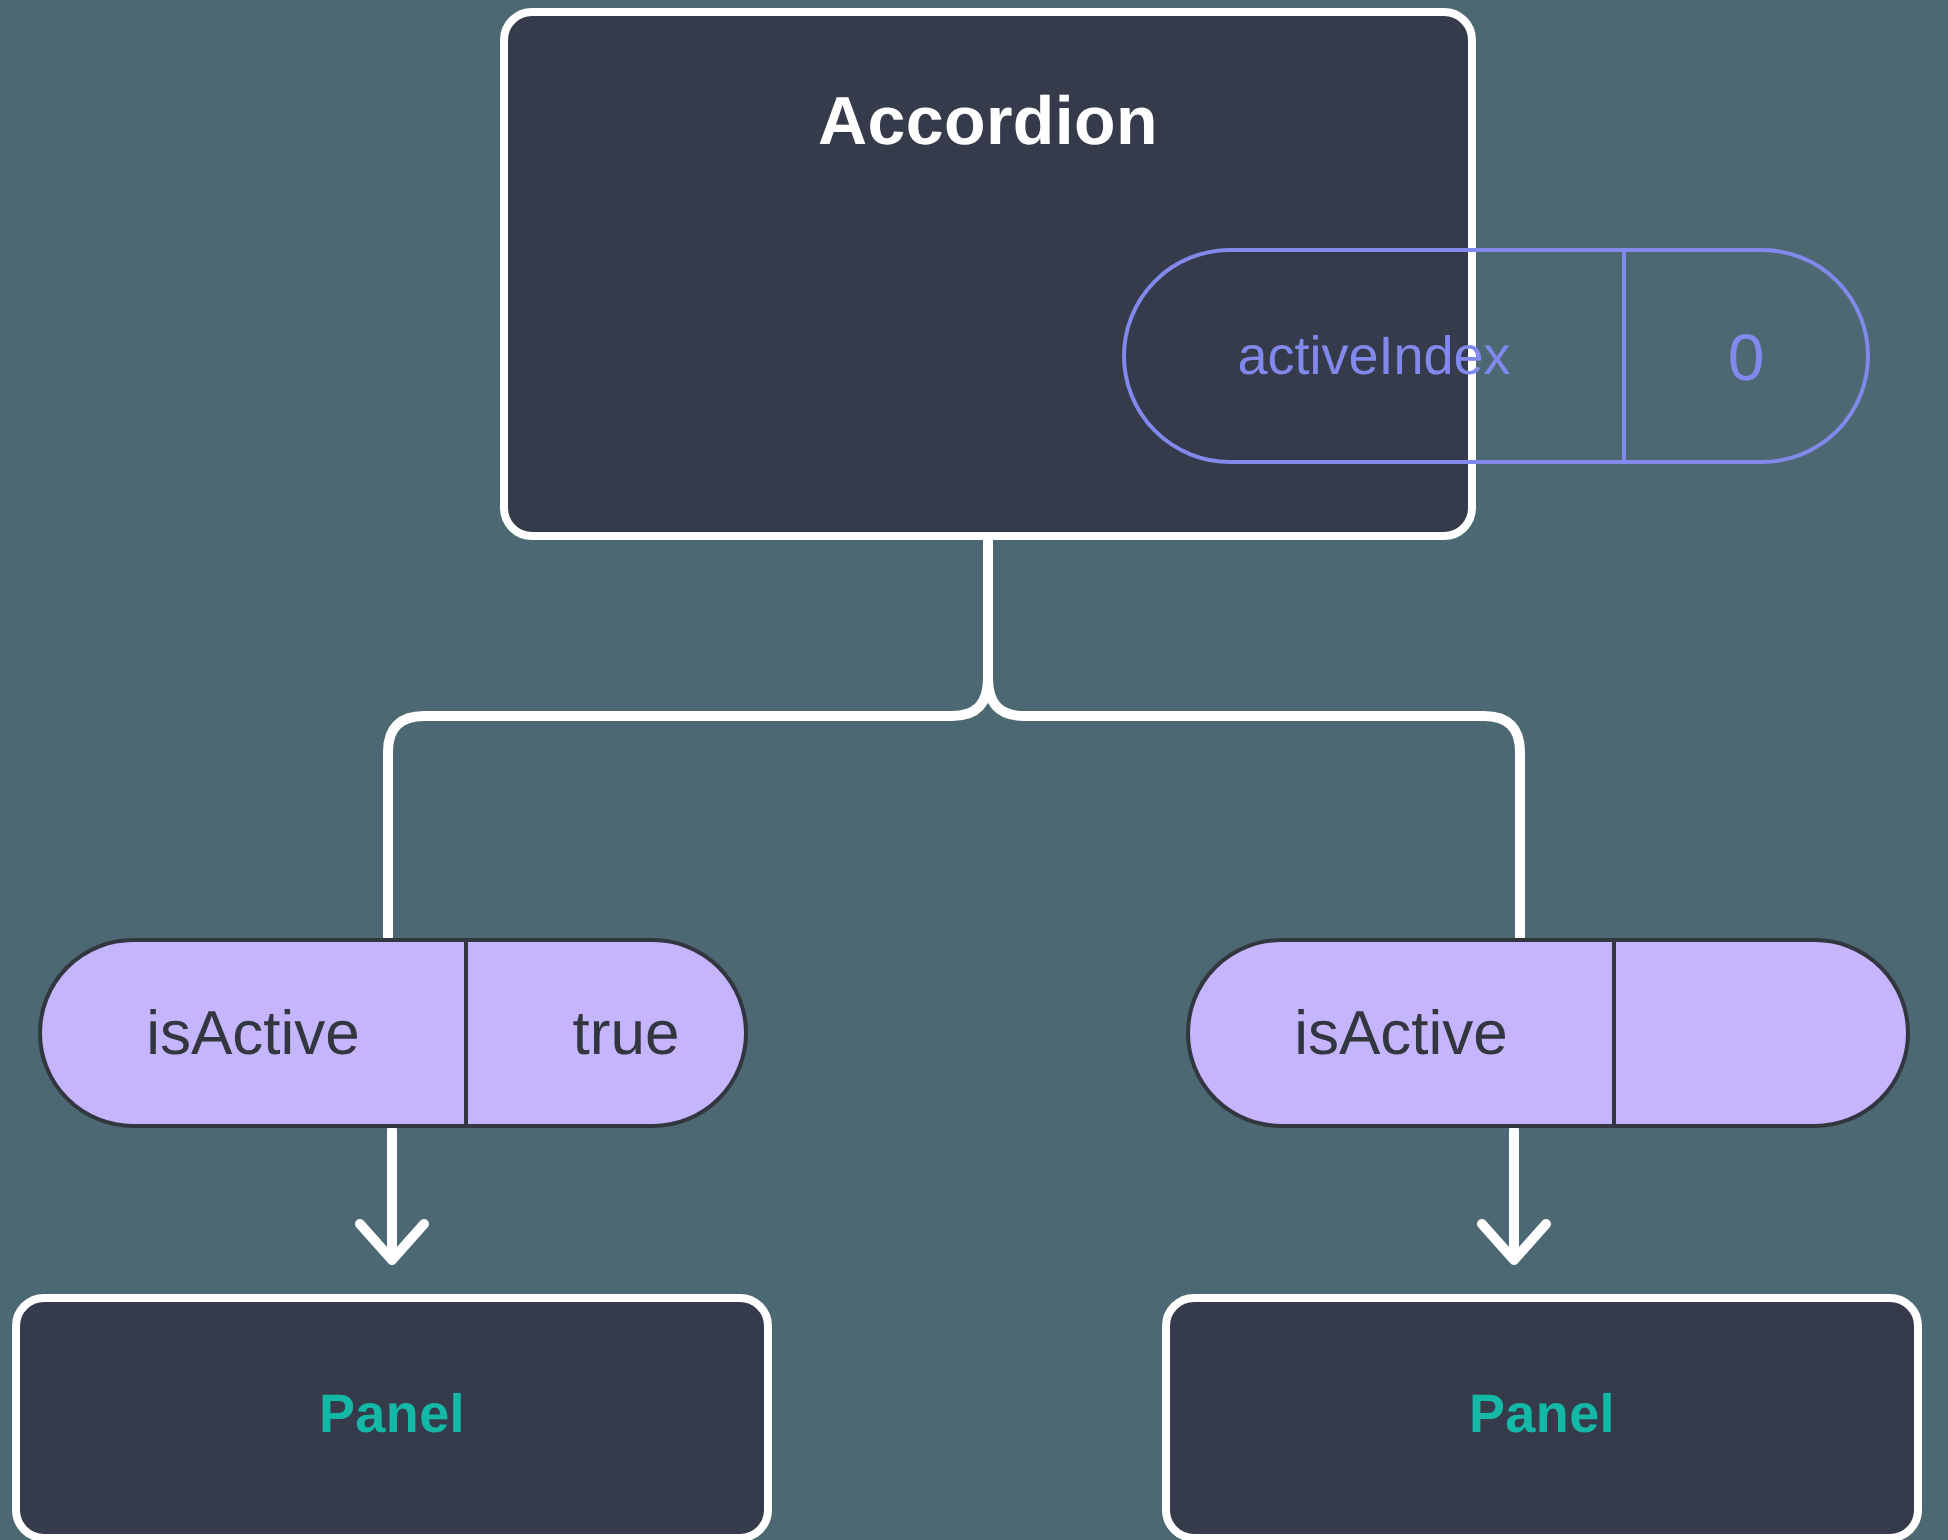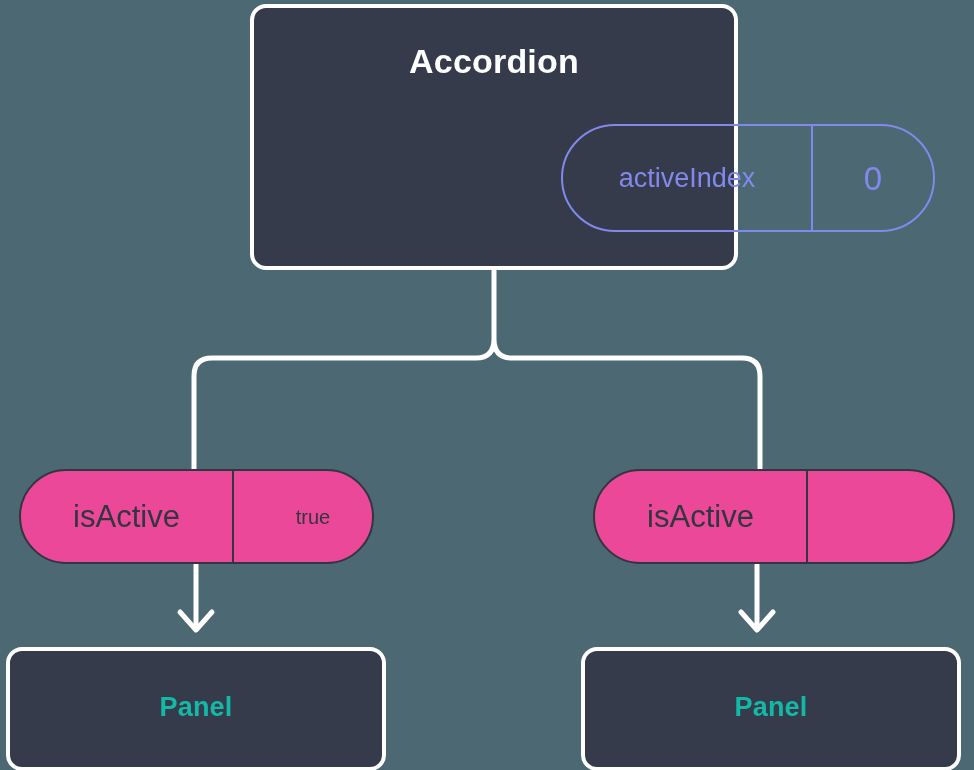--- a/index.html
+++ b/index.html
@@ -109,21 +109,21 @@
     justify-content: center;
     color: #8289ec;
     font-size: 33px;
     line-height: 1;
   }
   
   .pill {
     position: absolute;
     box-sizing: border-box;
     height: 95px;
-    background: #ec4899;
+    background: #c4b5fd;
     border: 2px solid #32363f;
     border-radius: 48px;
     display: flex;
     align-items: stretch;
     overflow: hidden;
     gap: 20px;
   }
   .pill .pill-key {
     display: flex;
     align-items: center;
@@ -132,21 +132,21 @@
     color: #32363f;
     font-size: 31px;
     line-height: 1;
   }
   .pill .pill-val {
     flex: 1 1 auto;
     display: flex;
     align-items: center;
     justify-content: center;
     color: #32363f;
-    font-size: 20px;
+    font-size: 31px;
     line-height: 1;
   }
   #pill-left {
     left: 19px;
     top: 469px;
     width: 355px;
   }
   #pill-left .pill-key { flex: 0 0 211px; }
   #pill-right {
     left: 593px;

